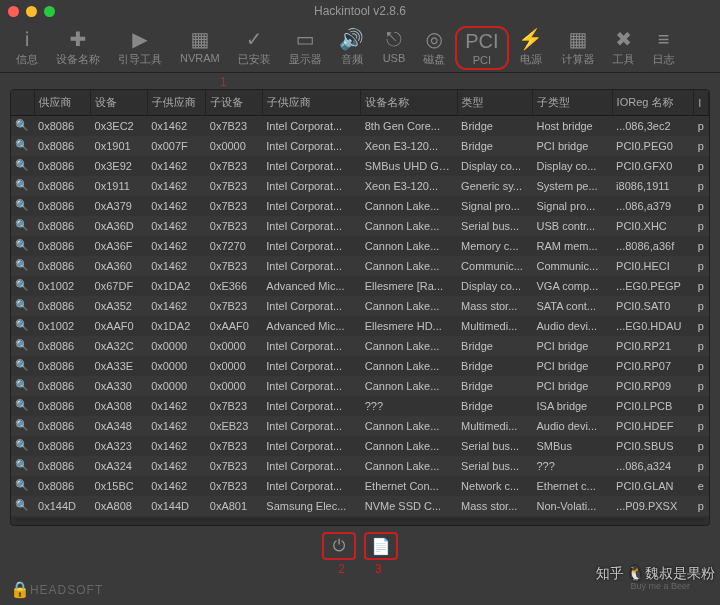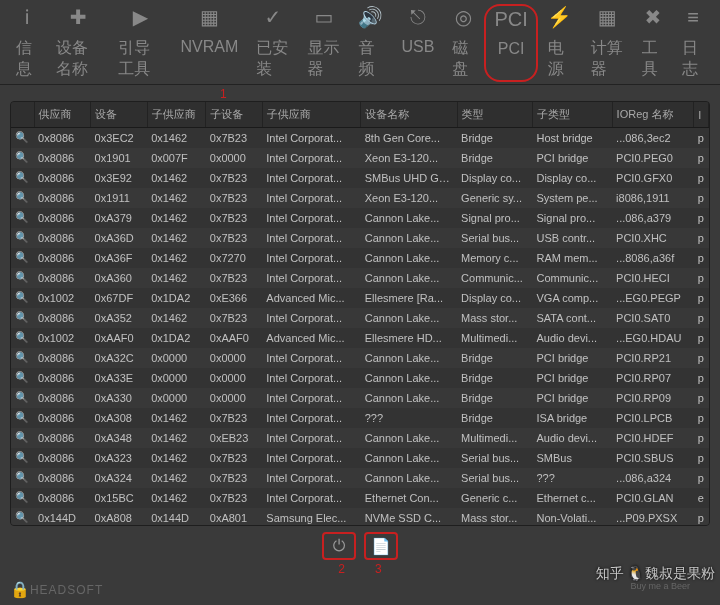--- a/index.html
+++ b/index.html
@@ -5,23 +5,23 @@
 * { margin: 0; padding: 0; box-sizing: border-box; font-family: -apple-system, "Helvetica Neue", Arial, sans-serif; }
 body { background: #2a2a2a; width: 720px; height: 605px; overflow: hidden; color: #c8c8c8; font-size: 11px; }
 .window { background: #3a3a3a; height: 100%; display: flex; flex-direction: column; }
 .titlebar { height: 22px; display: flex; align-items: center; padding: 0 8px; background: #3a3a3a; position: relative; }
 .traffic-lights { display: flex; gap: 7px; position: absolute; left: 8px; }
 .dot { width: 11px; height: 11px; border-radius: 50%; }
 .dot.red { background: #ff5f57; } .dot.yellow { background: #febc2e; } .dot.green { background: #28c840; }
 .title { flex: 1; text-align: center; color: #999; font-size: 12px; }
 .toolbar { display: flex; gap: 2px; padding: 4px 8px 2px; background: #3a3a3a; border-bottom: 1px solid #222; }
 .tool-btn { display: flex; flex-direction: column; align-items: center; padding: 2px 8px; color: #888; cursor: pointer; border-radius: 3px; }
-.tool-btn.active { border: 2px solid #c82020; border-radius: 16px; }
+.tool-btn.active { border: 2px solid #c82020; border-radius: 11px; }
 .tool-icon { font-size: 20px; line-height: 22px; }
-.tool-label { font-size: 16px; margin-top: 10px; color: #888; }
+.tool-label { font-size: 11px; margin-top: 2px; color: #888; }
 .anno { color: #c82020; font-size: 12px; text-align: center; margin-top: 2px; }
 .section-label { padding: 8px 14px 4px; color: #bbb; font-size: 13px; font-weight: 500; }
 .table-wrap { flex: 1; margin: 0 10px; background: #2f2f2f; border: 1px solid #1e1e1e; border-radius: 4px; overflow: hidden; display: flex; flex-direction: column; }
 .tbl { width: 100%; border-collapse: collapse; table-layout: fixed; }
 .tbl thead th { background: #2f2f2f; color: #aaa; font-weight: 500; font-size: 11px; text-align: left; padding: 5px 4px; border-bottom: 1px solid #1a1a1a; border-right: 1px solid #222; white-space: nowrap; overflow: hidden; margin-left: 36px; }
 .tbl tbody tr { height: 20px; }
 .tbl tbody tr:nth-child(odd) { background: #333; }
 .tbl tbody tr:nth-child(even) { background: #383838; }
 .tbl tbody td { padding: 2px 4px; color: #c0c0c0; font-size: 11px; white-space: nowrap; overflow: hidden; text-overflow: ellipsis; }
 .mag-cell { width: 22px; text-align: center; color: #888; }
@@ -32,20 +32,28 @@
 .bottom-bar { display: flex; align-items: center; justify-content: space-between; padding: 4px 10px 6px; color: #777; }
 .lock-icon { font-size: 16px; }
 .brand { flex:1; letter-spacing:1px; font-size:12px; color:#666; }
 .watermark { position: absolute; right: 5px; bottom: 22px; font-size: 14px; color: rgba(220,220,220,0.9); text-shadow: 0 0 3px #000; }
 .beer { position: absolute; right: 30px; bottom: 14px; font-size: 9px; color: #666; }
 </style>
 </head>
 <body>
 
 <div class="window">
+  <div class="titlebar">
+    <div class="traffic-lights">
+      <div class="dot red"></div>
+      <div class="dot yellow"></div>
+      <div class="dot green"></div>
+    </div>
+    <div class="title">Hackintool v2.8.6</div>
+  </div>
 
   <div class="toolbar" id="toolbar">
       <div class="tool-btn">
         <div class="tool-icon">ℹ</div>
         <div class="tool-label">信息</div>
       </div>
       <div class="tool-btn">
         <div class="tool-icon">✚</div>
         <div class="tool-label">设备名称</div>
       </div>
@@ -367,21 +375,21 @@
             <td>p</td>
           </tr>
           <tr>
             <td class="mag-cell">🔍</td>
             <td>0x8086</td>
             <td>0x15BC</td>
             <td>0x1462</td>
             <td>0x7B23</td>
             <td>Intel Corporat...</td>
             <td>Ethernet Con...</td>
-            <td>Generic c...</td>
+            <td>Network c...</td>
             <td>Ethernet c...</td>
             <td>PCI0.GLAN</td>
             <td>e</td>
           </tr>
           <tr>
             <td class="mag-cell">🔍</td>
             <td>0x144D</td>
             <td>0xA808</td>
             <td>0x144D</td>
             <td>0xA801</td>

